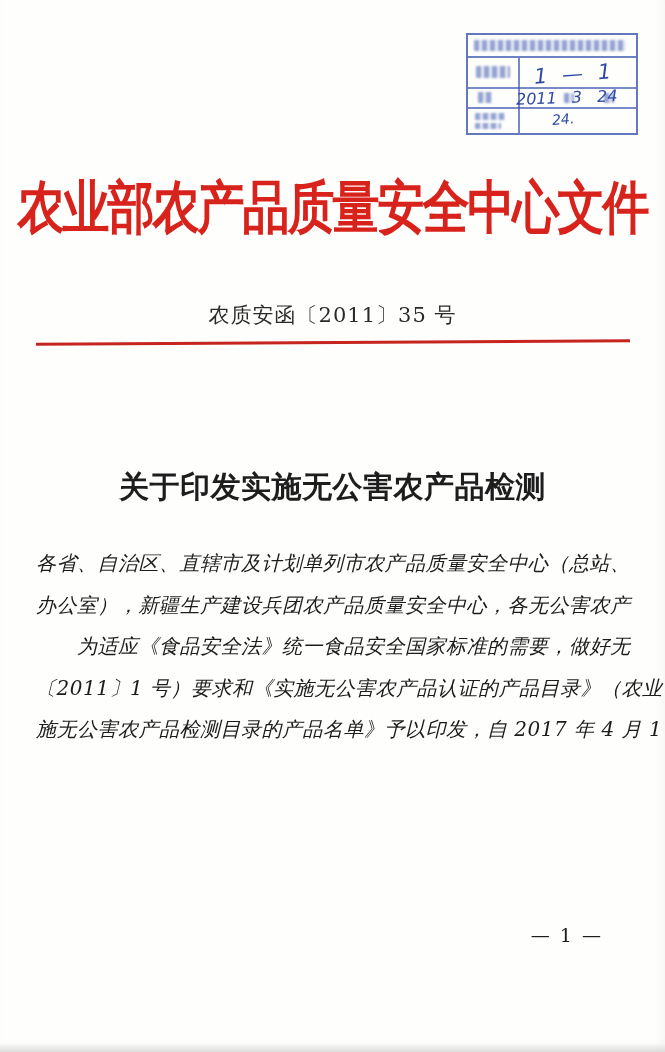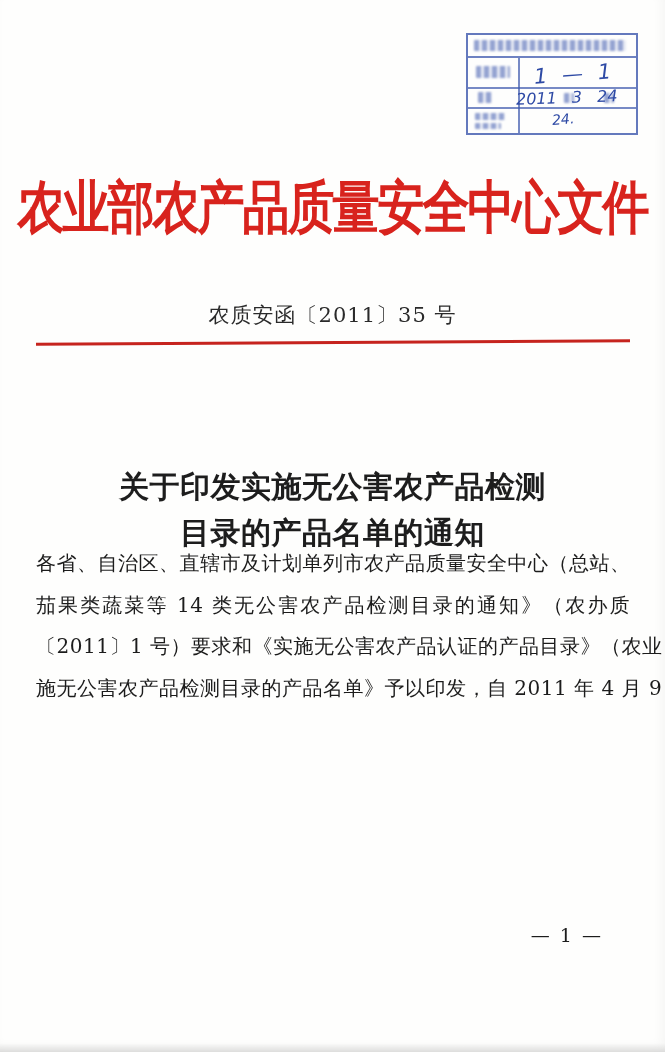--- a/index.html
+++ b/index.html
@@ -99,20 +99,21 @@
     margin-top: 36px;
   }
 
   
   .body-text {
     position: absolute;
     left: 36px; top: 543px;
     width: 594px;
     color: #1c1c1c;
     font-size: 20px;
+    font-style: italic;
   }
   .body-line {
     height: 41.5px;
     line-height: 41.5px;
     text-align: justify;
     text-align-last: justify;
     white-space: nowrap;
     letter-spacing: 0.5px;
   }
   .body-line.no-just { text-align-last: left; white-space: normal; }
@@ -150,26 +151,26 @@
   </div>
 
   <div class="letterhead-title">农业部农产品质量安全中心文件</div>
 
   <div class="doc-number">农质安函〔2011〕35 号</div>
 
   <div class="red-rule"></div>
 
   <div class="doc-title">
     <div>关于印发实施无公害农产品检测</div>
-    <div>目录的产品名单的通知</div>
   </div>
 
   <div class="body-text">
     <div class="body-line">各省、自治区、直辖市及计划单列市农产品质量安全中心（总站、</div>
-    <div class="body-line">茄果类蔬菜等 14 类无公害农产品检测目录的通知》（农办质</div>
+    <div class="body-line">办公室），新疆生产建设兵团农产品质量安全中心，各无公害农产</div>
+    <div class="body-line indent">为适应《食品安全法》统一食品安全国家标准的需要，做好无</div>
     <div class="body-line">〔2011〕1 号）要求和《实施无公害农产品认证的产品目录》（农业</div>
-    <div class="body-line">施无公害农产品检测目录的产品名单》予以印发，自 2011 年 4 月 9</div>
+    <div class="body-line">施无公害农产品检测目录的产品名单》予以印发，自 2017 年 4 月 1</div>
   </div>
 
   <div class="page-number">— 1 —</div>
 
   <div class="scan-edge-bottom"></div>
 </div>
 
 </body></html>

